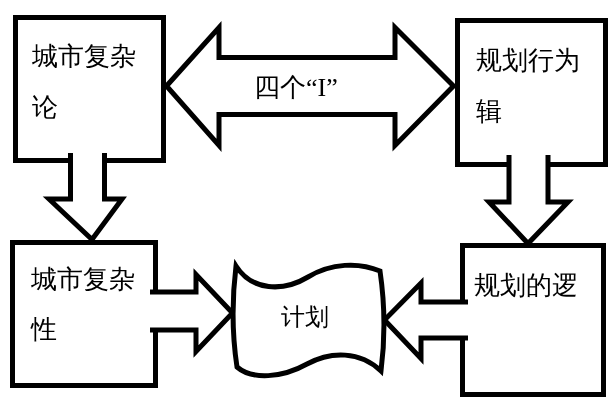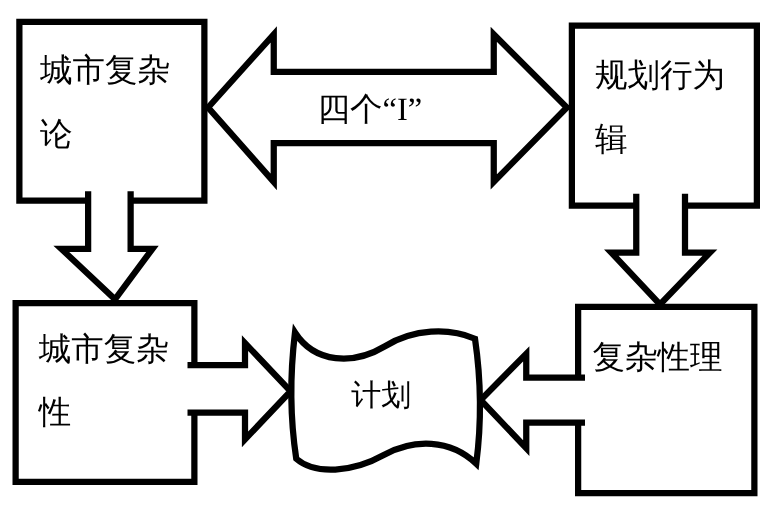--- a/index.html
+++ b/index.html
@@ -71,19 +71,19 @@
 
   <div class="lbl" style="left:32px;  top:44px;">城市复杂</div>
   <div class="lbl" style="left:32px;  top:95px;">论</div>
 
   <div class="lbl" style="left:476px; top:48px;">规划行为</div>
   <div class="lbl" style="left:476px; top:99px;">辑</div>
 
   <div class="lbl" style="left:31px;  top:267px;">城市复杂</div>
   <div class="lbl" style="left:31px;  top:317px;">性</div>
 
-  <div class="lbl" style="left:474px; top:273px;">复杂性理</div>
+  <div class="lbl" style="left:474px; top:273px;">规划的逻</div>
 
   <div class="lbl" style="left:254px; top:75px;">四个“I”</div>
 
   <div class="lbl lbl-plan" style="left:281px; top:305px;">计划</div>
 
 </div>
 
 </body></html>

